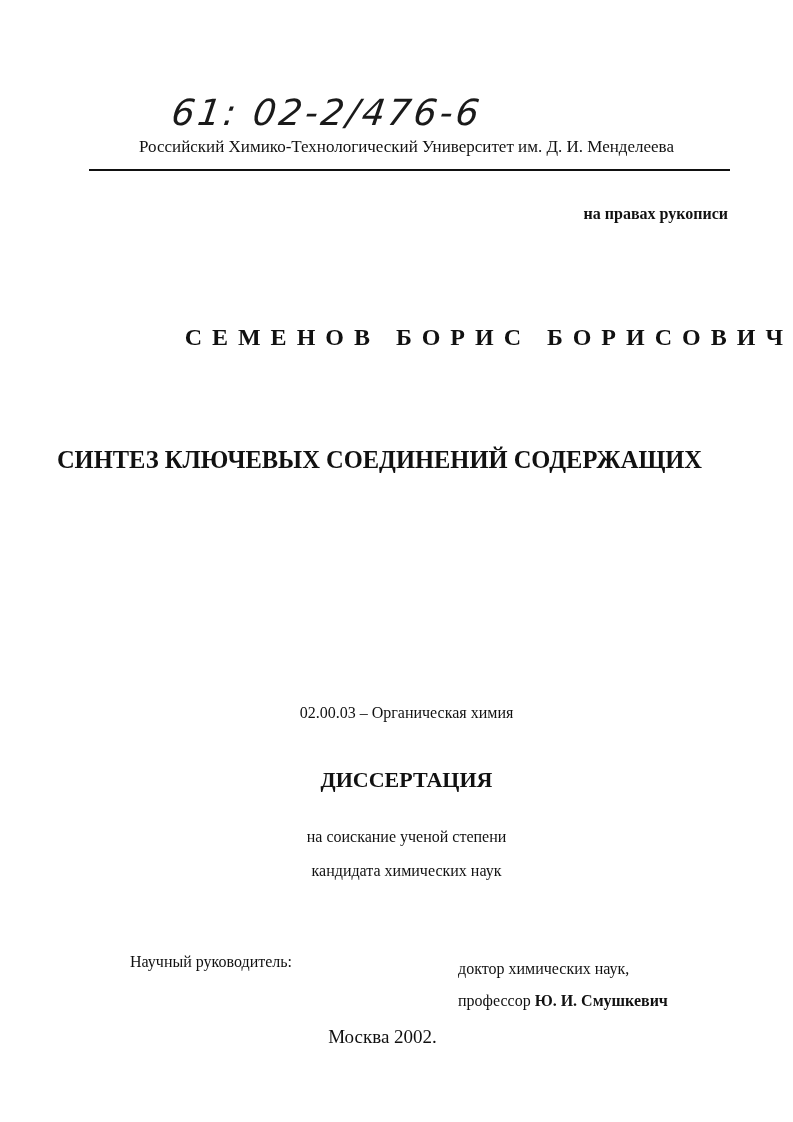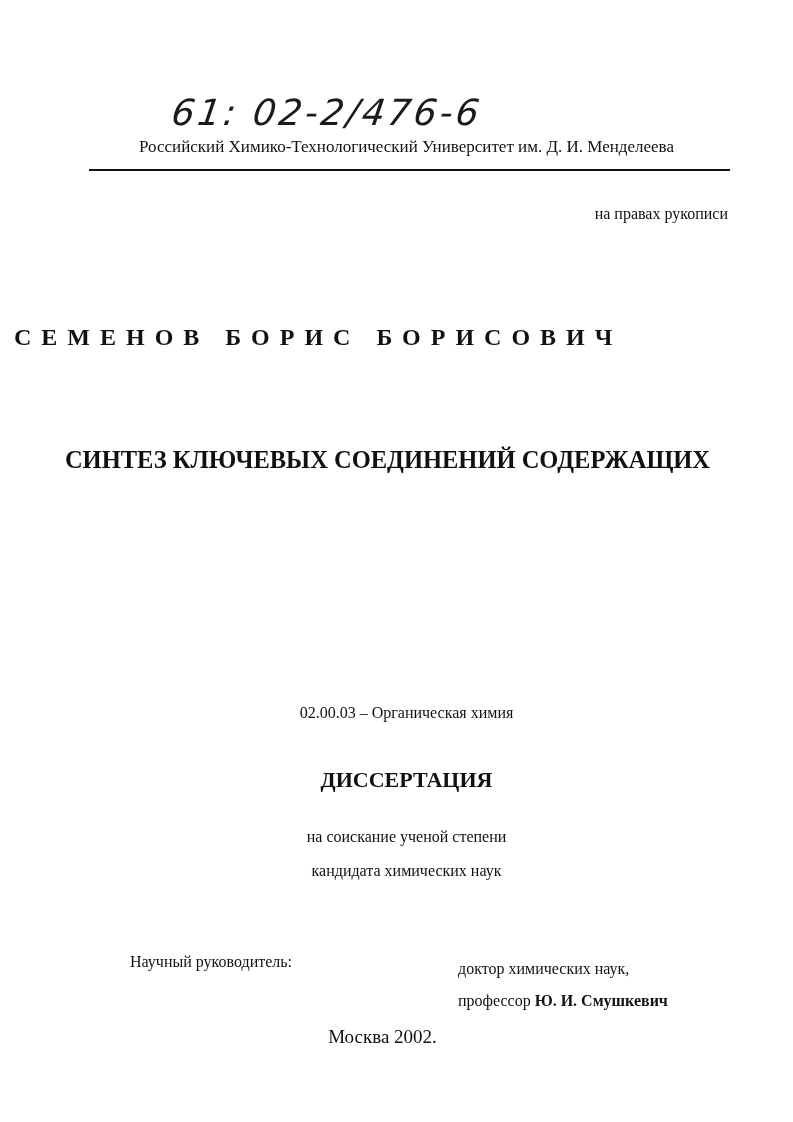--- a/index.html
+++ b/index.html
@@ -44,35 +44,36 @@
       top: 169px;
       width: 641px;
       height: 2px;
       background: #111111;
     }
     .rights {
       right: 65px;
       top: 205px;
       font-size: 16px;
       white-space: nowrap;
+      font-weight: bold;
     }
     .author {
       left: 0;
       width: 793px;
       top: 324px;
-      text-align: left;
+      text-align: right;
       font-size: 24px;
       font-weight: bold;
       letter-spacing: 10px;
       padding-left: 14px;
       box-sizing: border-box;
       white-space: nowrap;
     }
     .title {
-      left: 16px;
+      left: 8px;
       width: 713px;
       top: 438px;
       text-align: center;
       font-size: 24.5px;
       font-weight: bold;
       line-height: 44px;
       padding-left: 30px;
       box-sizing: border-box;
     }
     .title .line { display: block; white-space: nowrap; }

